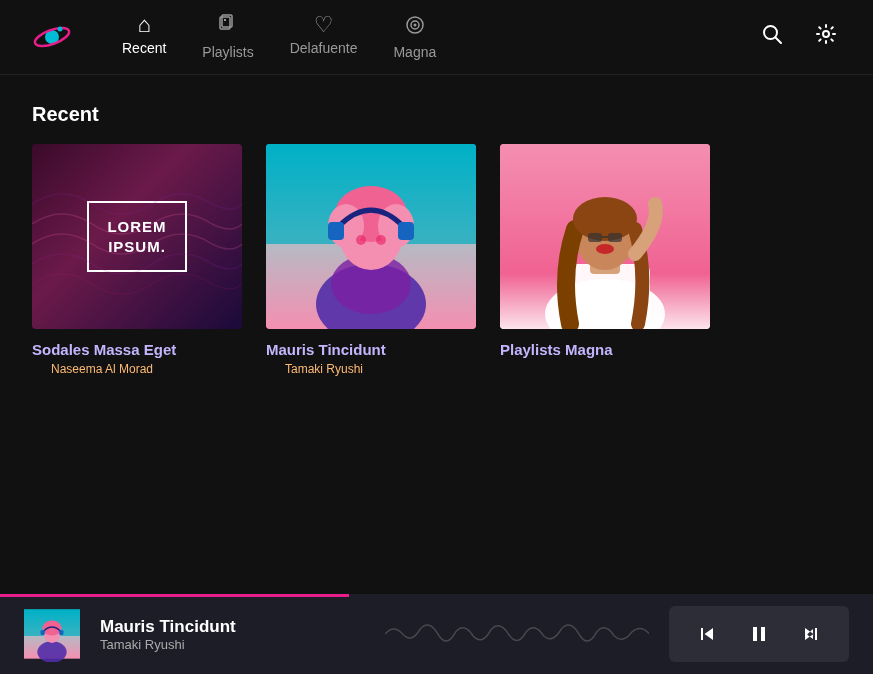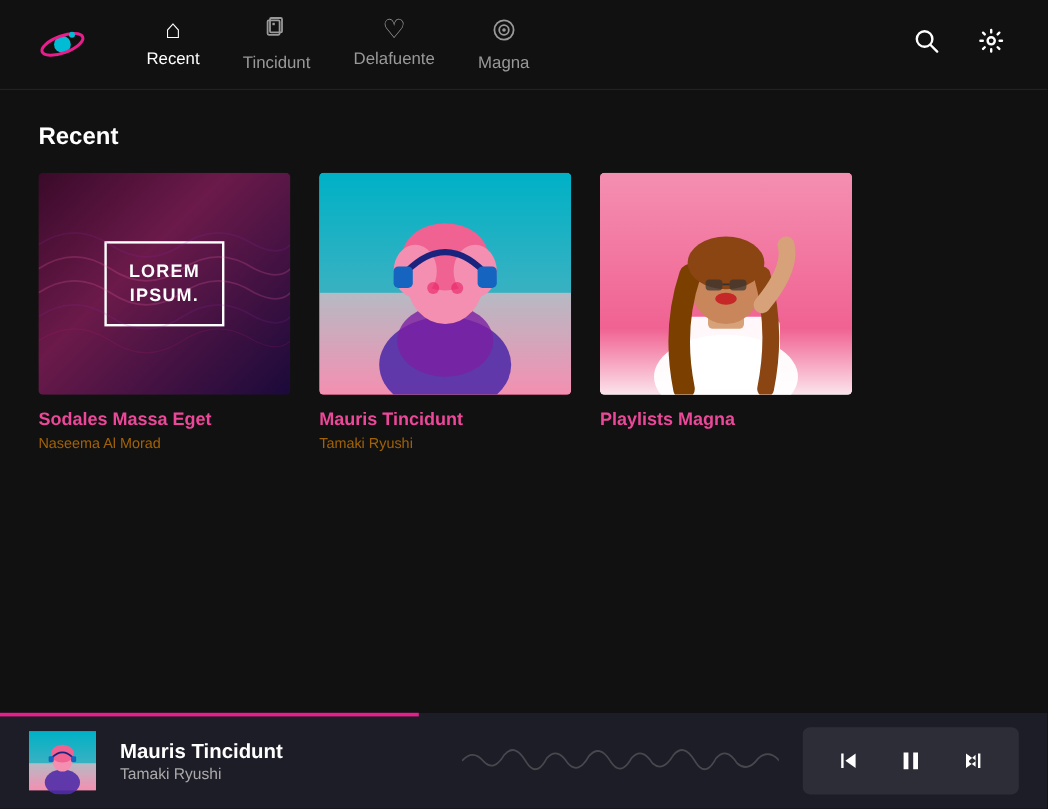--- a/index.html
+++ b/index.html
@@ -144,26 +144,27 @@
     
     .card-img-3 {
       background: linear-gradient(180deg, #f48fb1 0%, #f06292 60%, #fff 100%);
       width: 100%;
       height: 100%;
     }
 
     .card-title {
       font-size: 15px;
       font-weight: 600;
-      color: #ec4899;
+      color: #c4b5fd;
       margin-bottom: 4px;
     }
     .card-subtitle {
       font-size: 12px;
-      color: #a16207;
+      color: #fdba74;
+      margin-left: 19px;
     }
 
     
     .now-playing {
       height: 80px;
       background: rgba(30, 30, 40, 0.97);
       display: flex;
       align-items: center;
       padding: 0 24px;
       gap: 20px;
@@ -250,21 +251,21 @@
       <span>Recent</span>
     </div>
     <div class="nav-item">
       <span class="nav-icon">
         <svg width="22" height="22" viewBox="0 0 22 22" fill="none">
           <rect x="3" y="3" width="10" height="12" rx="1" stroke="#999" stroke-width="1.5" fill="none"></rect>
           <rect x="5" y="1" width="10" height="12" rx="1" stroke="#999" stroke-width="1.5" fill="none"></rect>
           <rect x="7" y="5" width="2" height="2" fill="#999"></rect>
         </svg>
       </span>
-      <span>Tincidunt</span>
+      <span>Playlists</span>
     </div>
     <div class="nav-item">
       <span class="nav-icon">♡</span>
       <span>Delafuente</span>
     </div>
     <div class="nav-item">
       <span class="nav-icon">
         <svg width="22" height="22" viewBox="0 0 22 22" fill="none">
           <circle cx="11" cy="11" r="8" stroke="#999" stroke-width="1.5" fill="none"></circle>
           <circle cx="11" cy="11" r="4" stroke="#999" stroke-width="1.5" fill="none"></circle>

